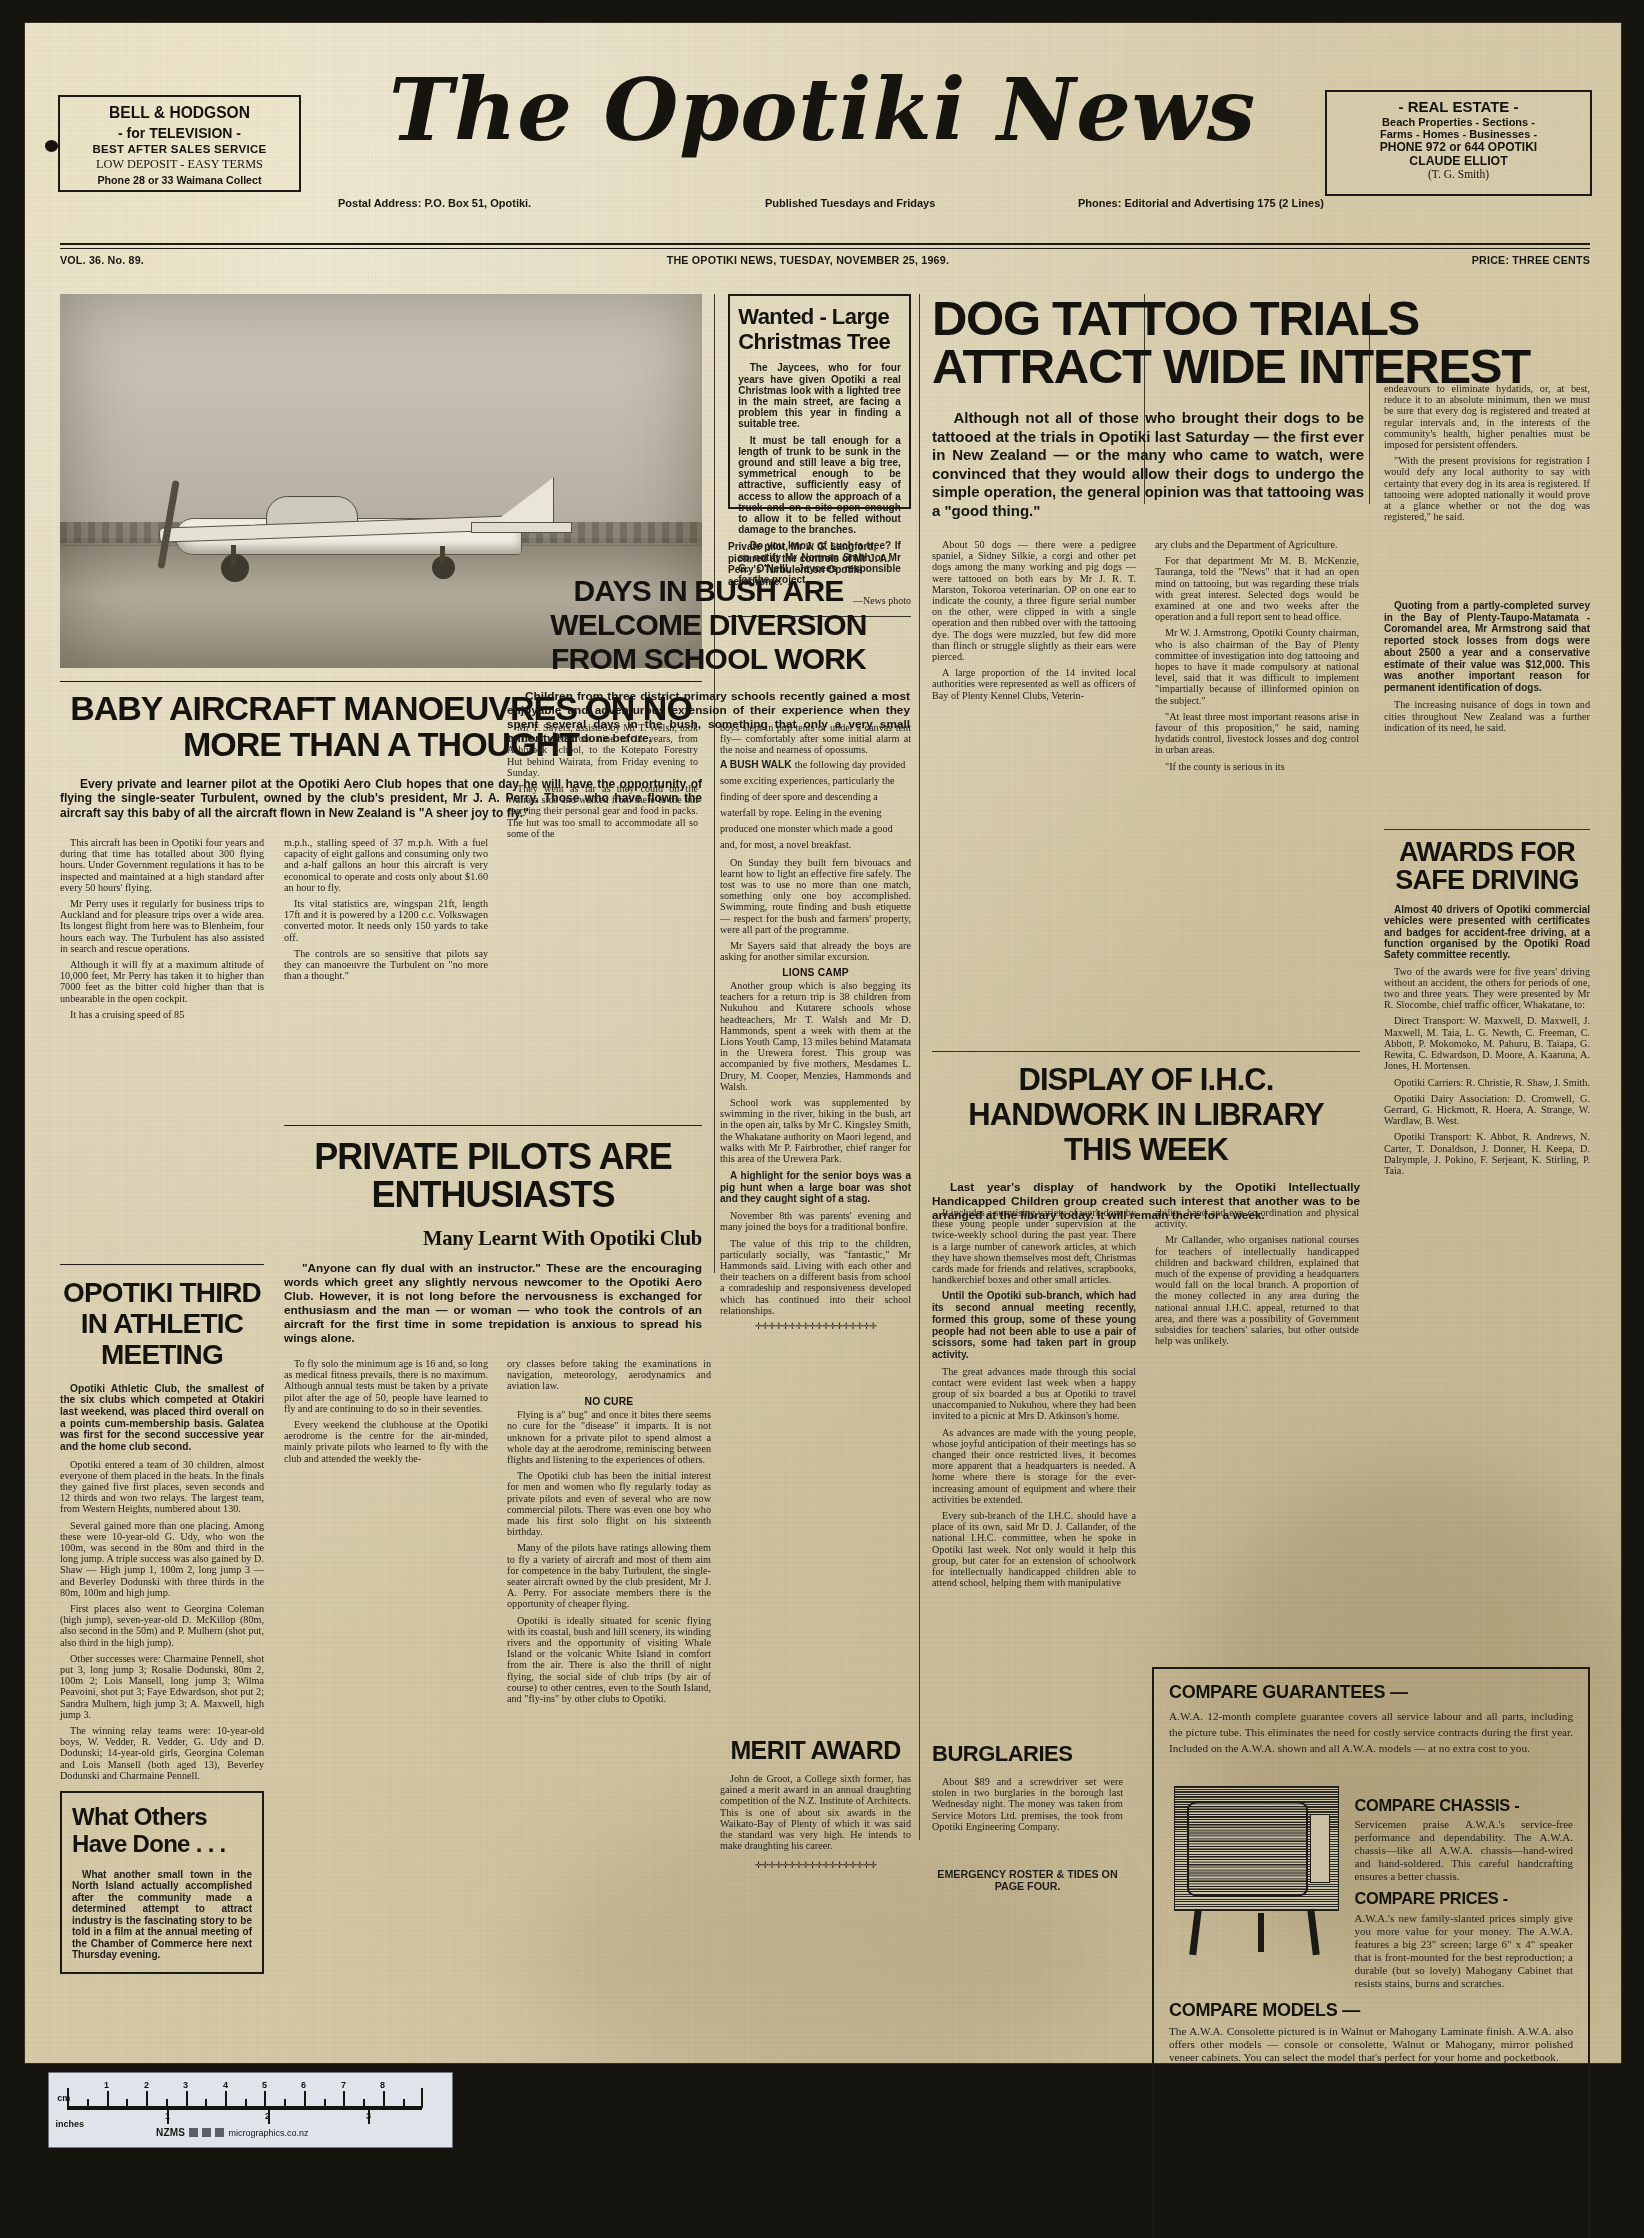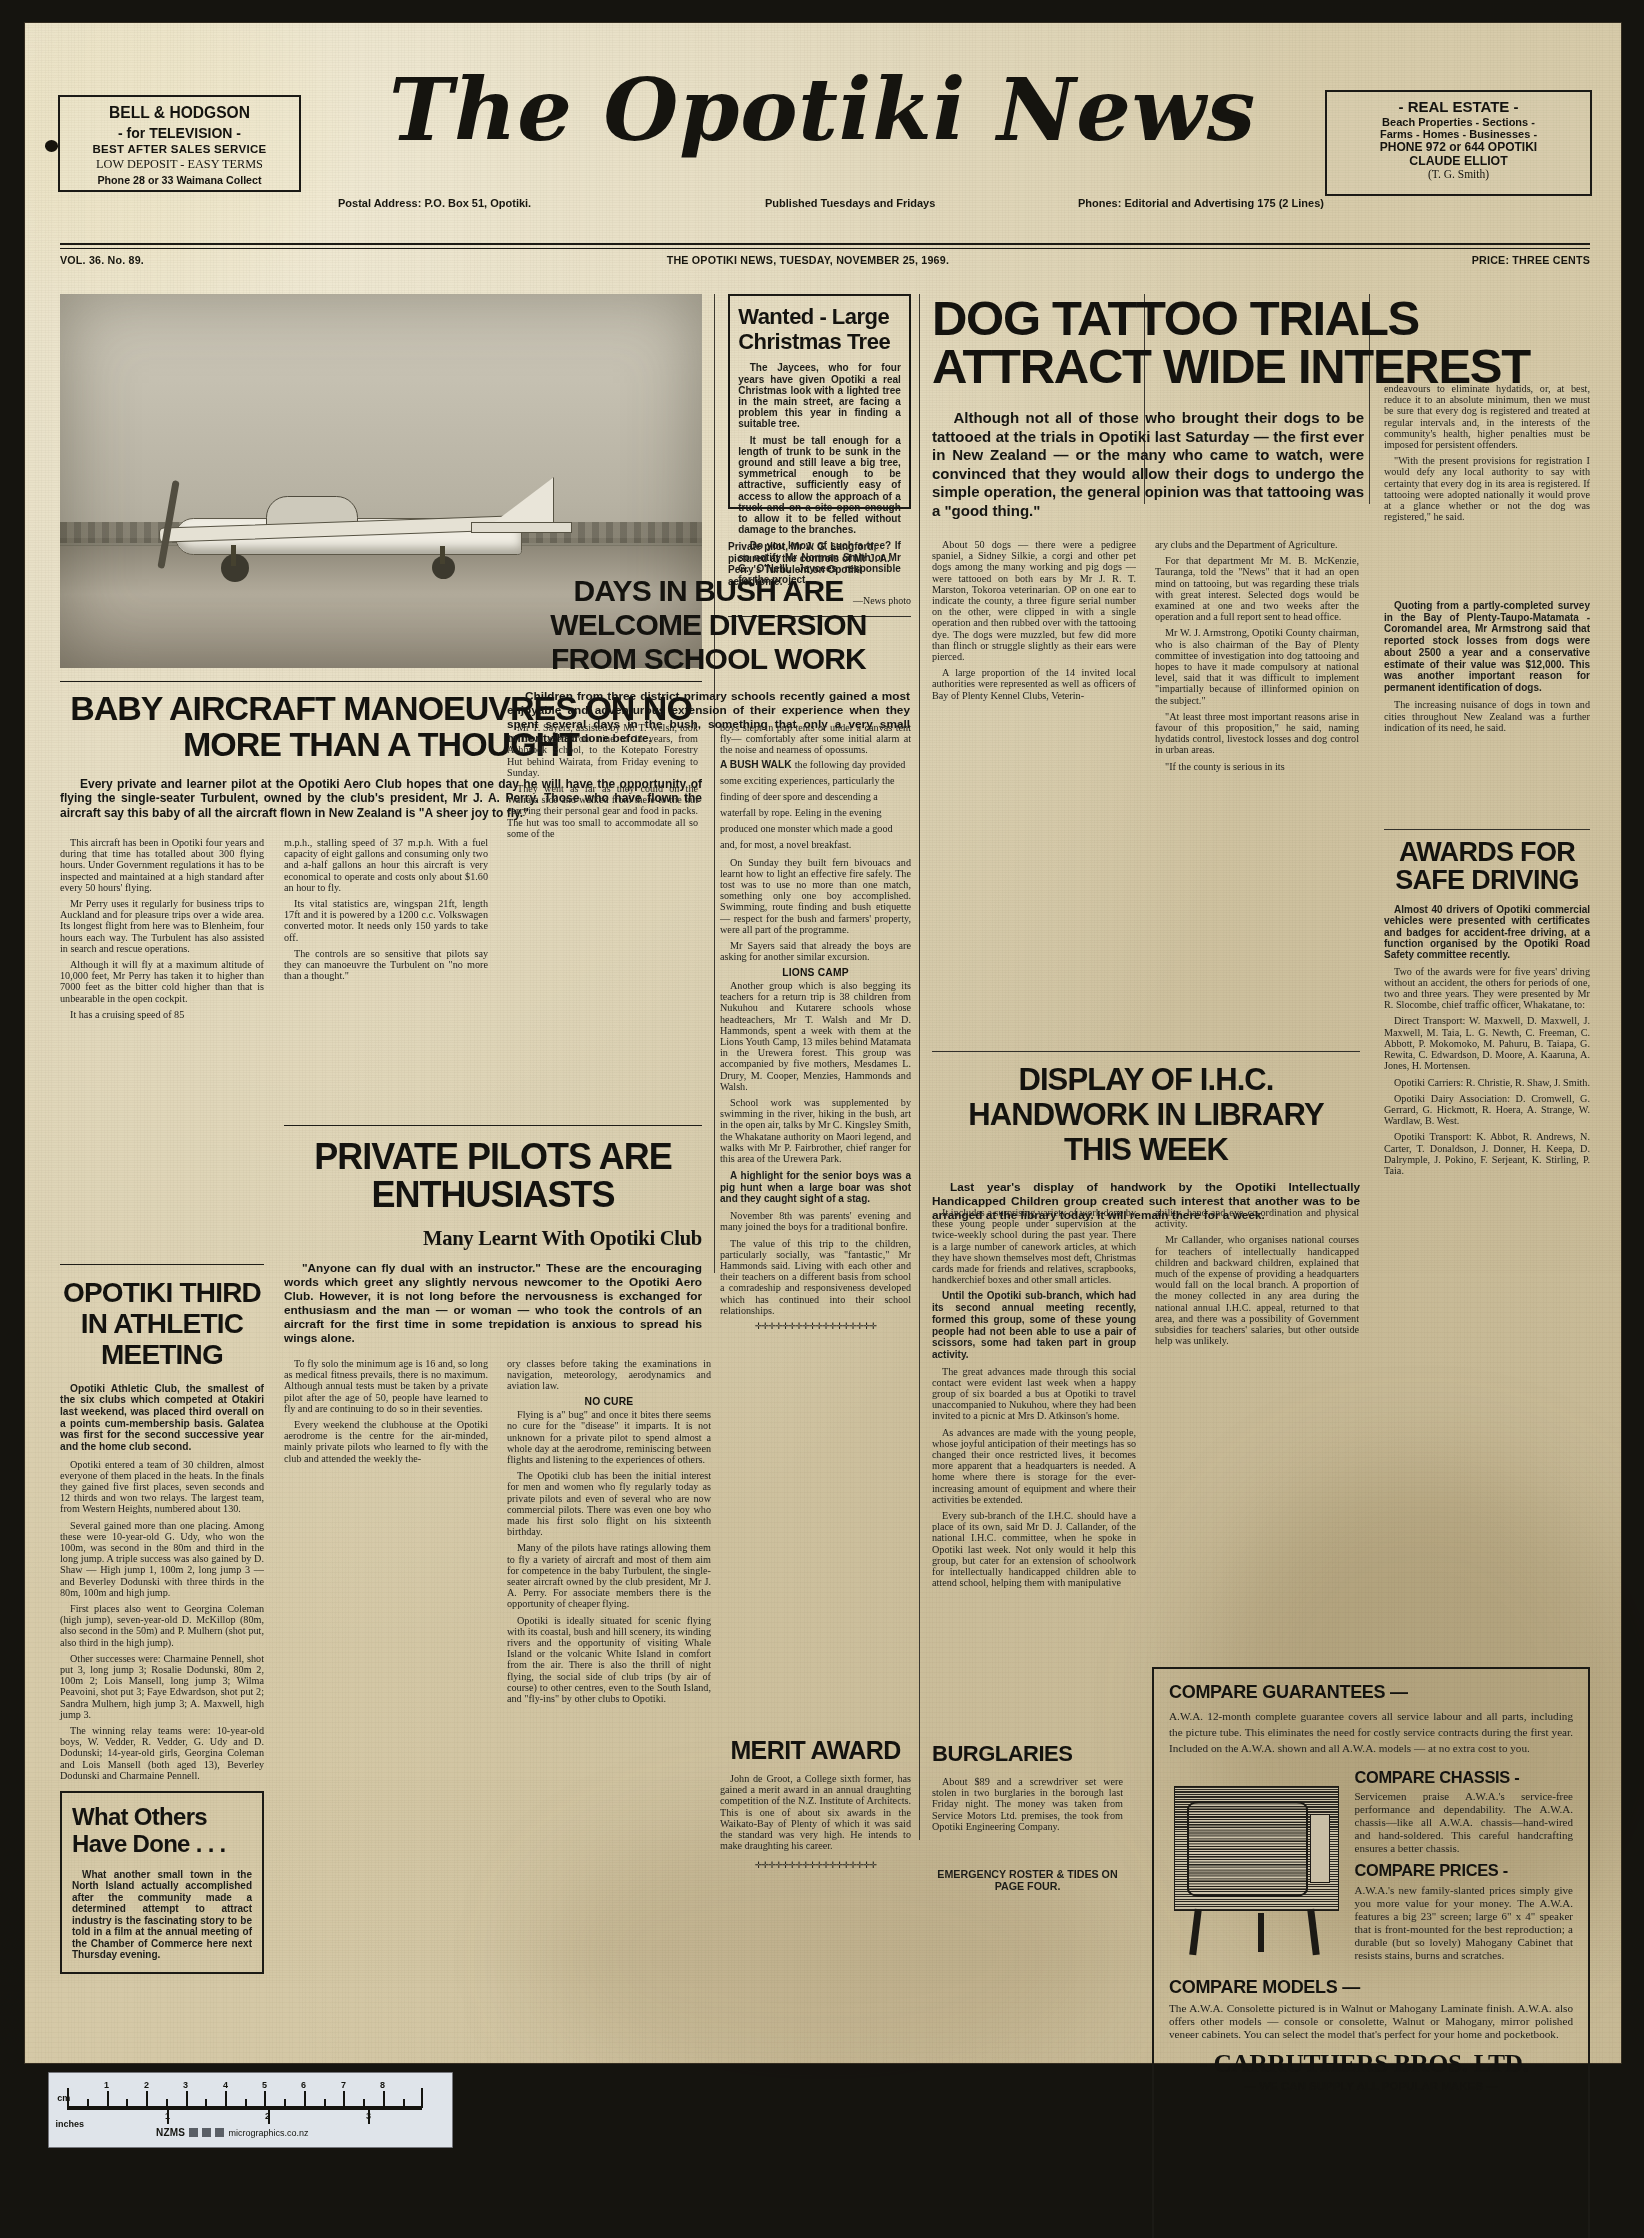--- a/index.html
+++ b/index.html
@@ -323,38 +323,38 @@
         <div class="body-txt" style="margin-top:5px;text-indent:10px;">As advances are made with the young people, whose joyful anticipation of their meetings has so changed their once restricted lives, it becomes more apparent that a headquarters is needed. A home where there is storage for the ever-increasing amount of equipment and where their activities be extended.</div>
         <div class="body-txt" style="margin-top:5px;text-indent:10px;">Every sub-branch of the I.H.C. should have a place of its own, said Mr D. J. Callander, of the national I.H.C. committee, when he spoke in Opotiki last week. Not only would it help this group, but cater for an extension of schoolwork for intellectually handicapped children able to attend school, helping them with manipulative</div>
       </div>
       <div class="col" style="left:1095px;top:913px;width:204px;">
         <div class="body-txt">ability, hand and eye co-ordination and physical activity.</div>
         <div class="body-txt" style="margin-top:5px;text-indent:10px;">Mr Callander, who organises national courses for teachers of intellectually handicapped children and backward children, explained that much of the expense of providing a headquarters would fall on the local branch. A proportion of the money collected in any area during the national annual I.H.C. appeal, returned to that area, and there was a possibility of Government subsidies for teachers' salaries, but other outside help was unlikely.</div>
       </div>
 
       <div class="col" style="left:872px;top:1447px;width:191px;">
         <div class="hl" style="font-size:22px;line-height:25px;letter-spacing:-0.5px;text-align:left;">BURGLARIES</div>
-        <div class="body-txt" style="margin-top:10px;text-indent:10px;">About $89 and a screwdriver set were stolen in two burglaries in the borough last Friday night. The money was taken from Service Motors Ltd. premises, the took from Opotiki Engineering Company.</div>
+        <div class="body-txt" style="margin-top:10px;text-indent:10px;">About $89 and a screwdriver set were stolen in two burglaries in the borough last Wednesday night. The money was taken from Service Motors Ltd. premises, the took from Opotiki Engineering Company.</div>
         <div class="body-sans" style="margin-top:36px;text-align:center;font-size:10.7px;line-height:12.3px;">EMERGENCY ROSTER &amp; TIDES ON PAGE FOUR.</div>
       </div>
 
       <div class="col" style="left:1092px;top:1373px;width:438px;height:625px;border:2.5px solid #1b1a15;box-sizing:border-box;padding:13px 15px;">
         <div style="font-family:'Liberation Sans',sans-serif;font-weight:700;font-size:18px;color:#14130f;letter-spacing:-0.3px;">COMPARE GUARANTEES —</div>
         <div class="body-txt" style="margin-top:5px;font-size:11.2px;line-height:16px;">A.W.A. 12-month complete guarantee covers all service labour and all parts, including the picture tube. This eliminates the need for costly service contracts during the first year. Included on the A.W.A. shown and all A.W.A. models — at no extra cost to you.</div>
 
         <div style="display:flex;gap:11.5px;margin-top:11.5px;">
           <div class="tvbox" style="width:174px;height:199px;position:relative;">
             <div class="tv-cab" style="left:5px;top:18px;width:163px;height:123px;"></div>
             <div class="tv-screen" style="left:18px;top:33px;width:117px;height:92px;"></div>
             <div class="tv-legs" style="left:23px;top:141px;width:7.4px;height:46px;transform:rotate(7deg);"></div>
             <div class="tv-legs" style="left:141px;top:141px;width:7.4px;height:46px;transform:rotate(-7deg);"></div>
             <div class="tv-legs" style="left:89px;top:145px;width:5.8px;height:39px;"></div>
             <div class="tv-legs" style="left:141px;top:46px;width:18px;height:67px;background:#c8bfa5;border:1.6px solid #1c1a15;"></div>
           </div>
-          <div style="flex:1;">
+          <div style="flex:1;margin-top:28px;">
             <div style="font-family:'Liberation Sans',sans-serif;font-weight:700;font-size:16.4px;color:#14130f;letter-spacing:-0.3px;">COMPARE CHASSIS -</div>
             <div class="body-txt" style="margin-top:3.3px;font-size:11px;line-height:13px;">Servicemen praise A.W.A.'s service-free performance and dependability. The A.W.A. chassis—like all A.W.A. chassis—hand-wired and hand-soldered. This careful handcrafting ensures a better chassis.</div>
             <div style="margin-top:6.6px;font-family:'Liberation Sans',sans-serif;font-weight:700;font-size:16.4px;color:#14130f;letter-spacing:-0.3px;">COMPARE PRICES -</div>
             <div class="body-txt" style="margin-top:3.3px;font-size:11px;line-height:13px;">A.W.A.'s new family-slanted prices simply give you more value for your money. The A.W.A. features a big 23" screen; large 6" x 4" speaker that is front-mounted for the best reproduction; a durable (but so lovely) Mahogany Cabinet that resists stains, burns and scratches.</div>
           </div>
         </div>
 
         <div style="margin-top:10px;font-family:'Liberation Sans',sans-serif;font-weight:700;font-size:18px;color:#14130f;letter-spacing:-0.3px;">COMPARE MODELS —</div>
         <div class="body-txt" style="margin-top:4.1px;font-size:11.2px;line-height:13px;">The A.W.A. Consolette pictured is in Walnut or Mahogany Laminate finish. A.W.A. also offers other models — console or consolette, Walnut or Mahogany, mirror polished veneer cabinets. You can select the model that's perfect for your home and pocketbook.</div>
 

